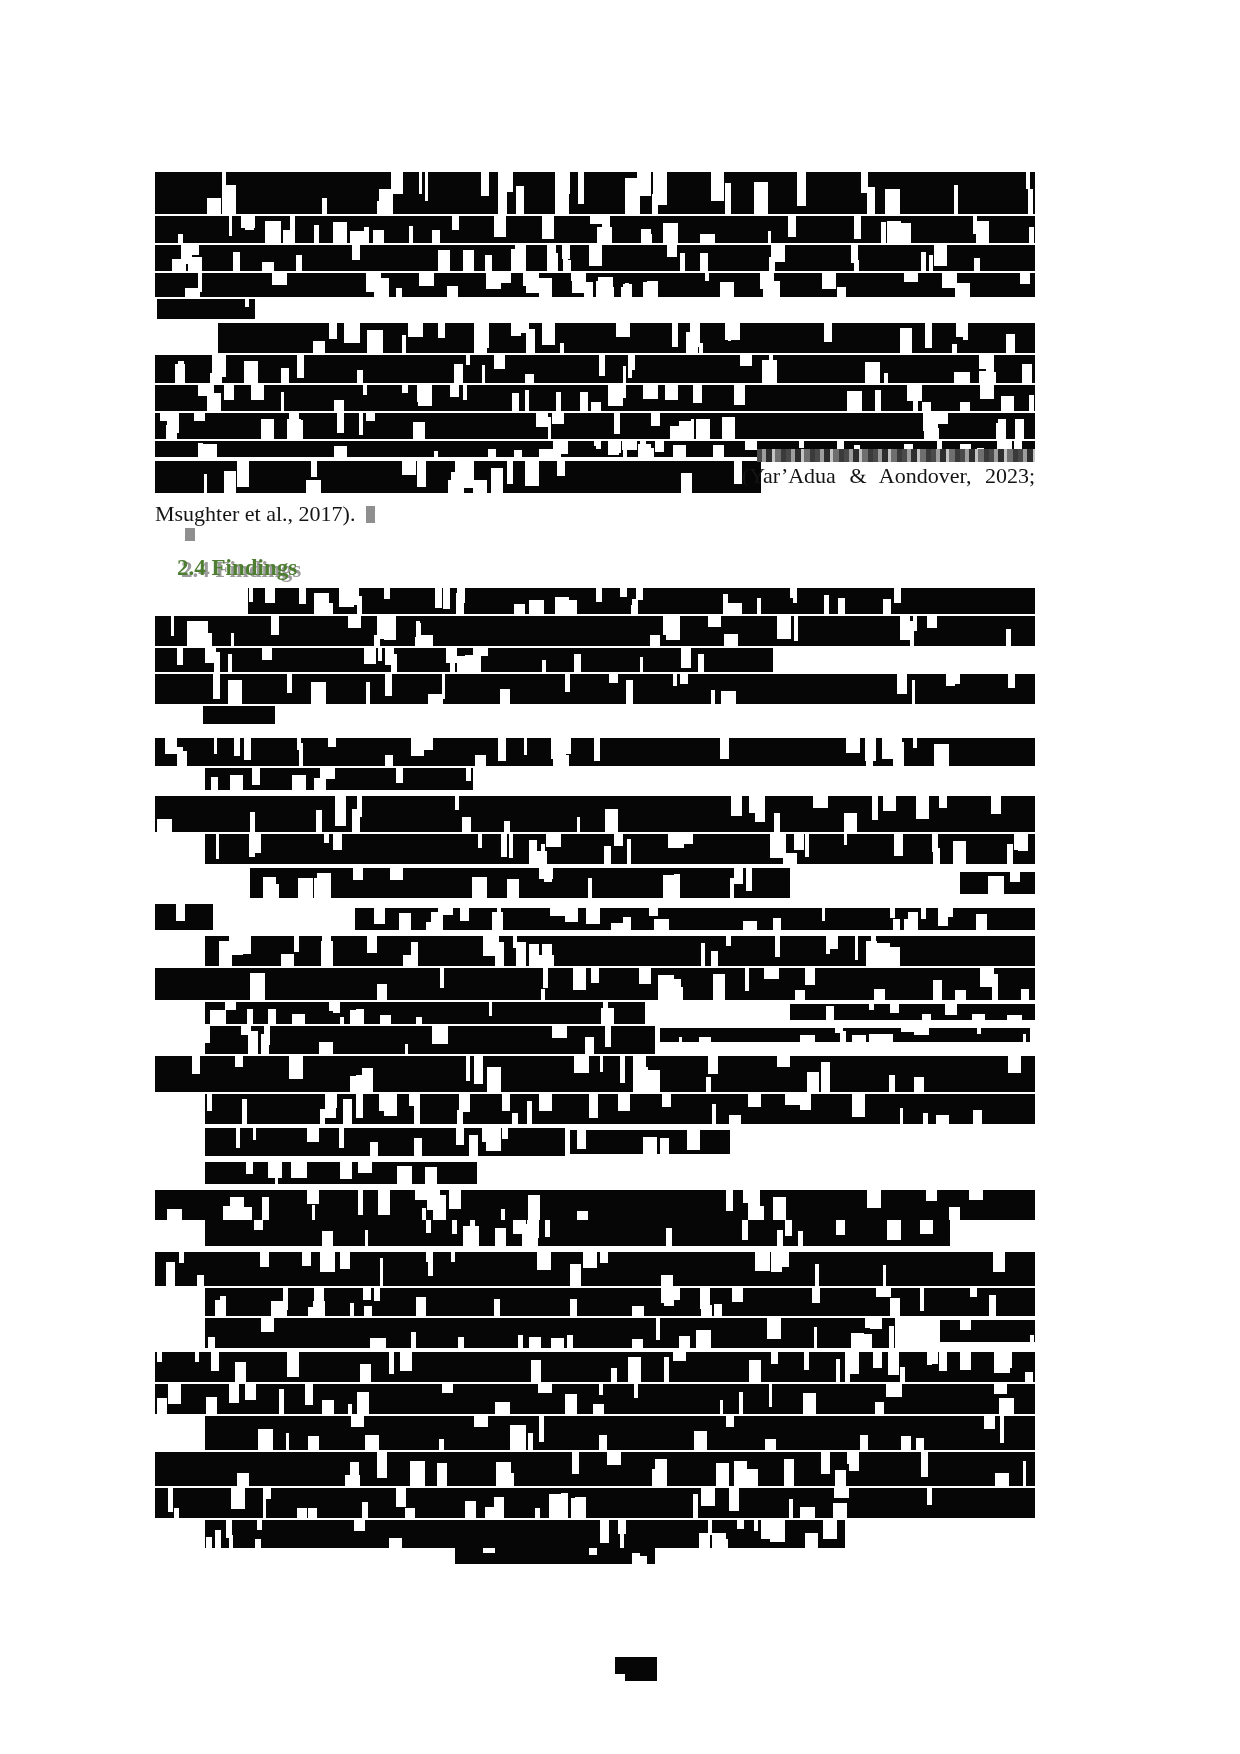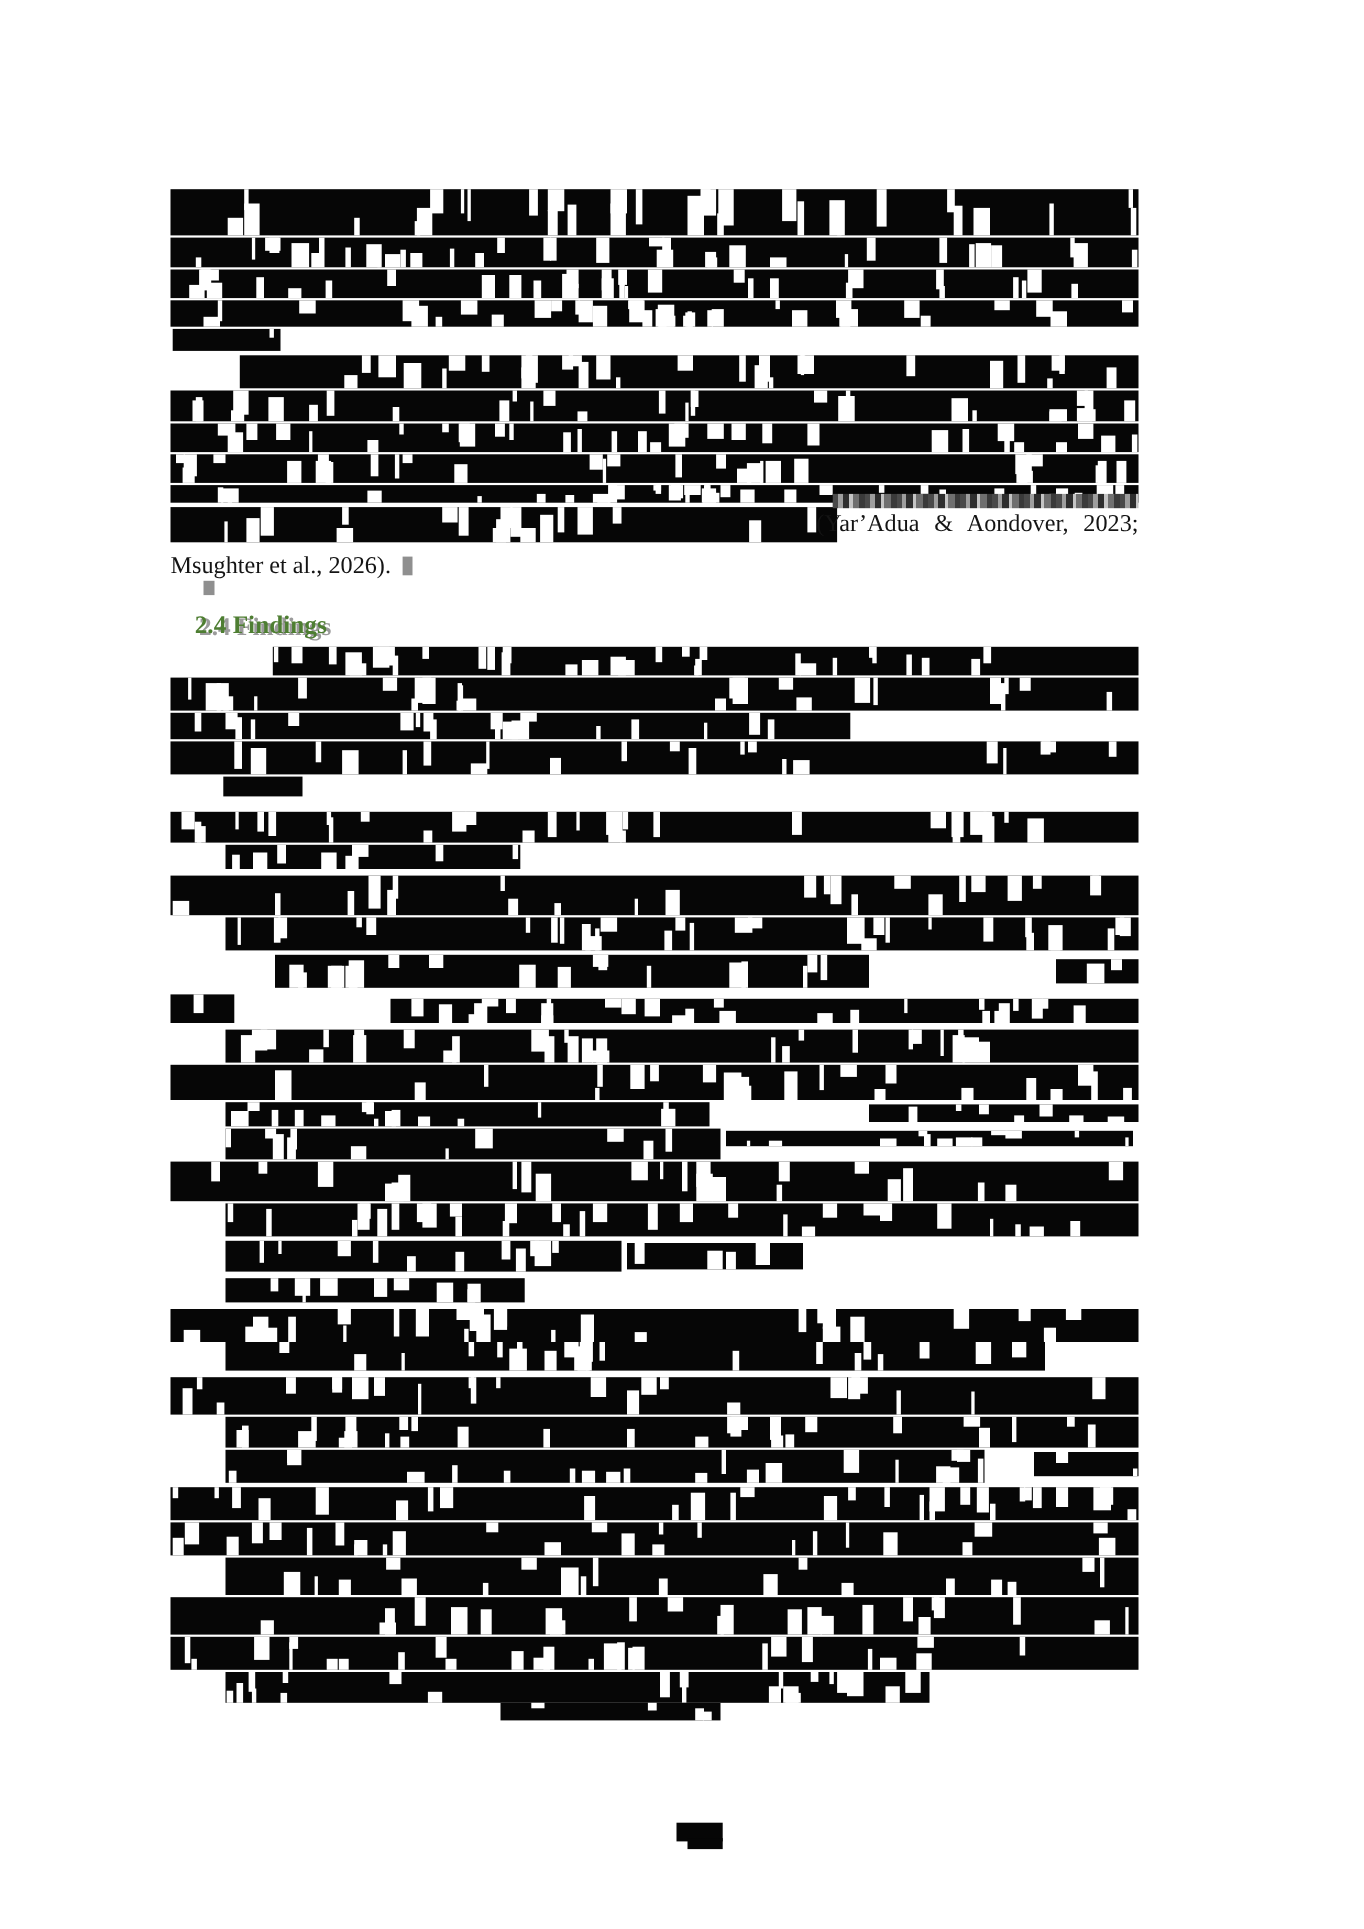--- a/index.html
+++ b/index.html
@@ -1139,21 +1139,21 @@
       </div>
     </div>
 
   <div id="ghosts">
       <div class="ghost" style="top: 449px; left: 757px; width: 278px; height: 13px;"></div>
       <div class="gtick" style="top: 506px; left: 366px; width: 9px; height: 17px; background: rgb(143, 143, 143);"></div>
       <div class="gtick" style="top: 528px; left: 185px; width: 10px; height: 13px; background: rgb(143, 143, 143);"></div>
     </div>
 
   <div class="cite cite-end" style="top:464px;right:205px;">(Yar’Adua &amp; Aondover, 2023;</div>
-  <div class="cite" style="top:502px;left:155px;">Msughter et al., 2026).</div>
+  <div class="cite" style="top:502px;left:155px;">Msughter et al., 2017).</div>
 
   <div class="heading" style="top: 556px; left: 177px; color: rgb(78, 126, 50);">2.4 Findings</div>
 
   <div id="pageno">
       <div class="blob" style="top: 1657px; left: 615px; width: 42px; height: 17px; background: rgb(6, 6, 6);"></div>
       <div class="blob" style="top: 1671px; left: 625px; width: 32px; height: 10px; background: rgb(6, 6, 6);"></div>
     </div>
 
 </div>
 

